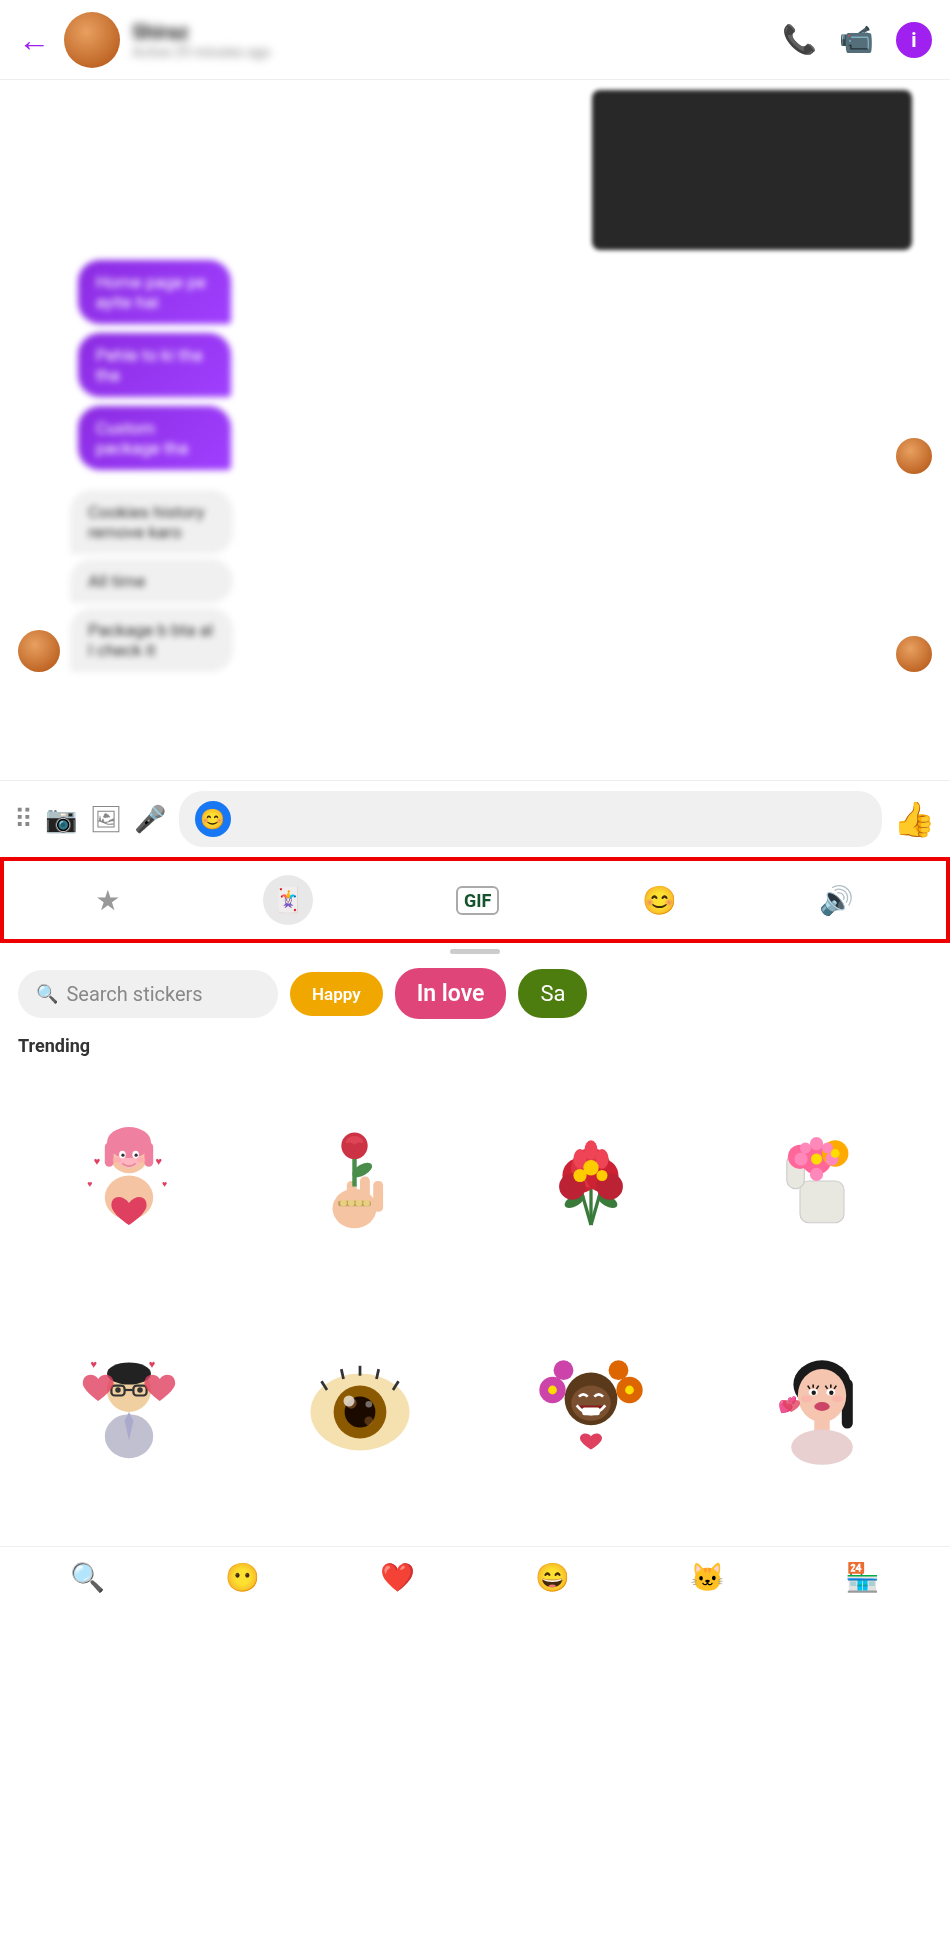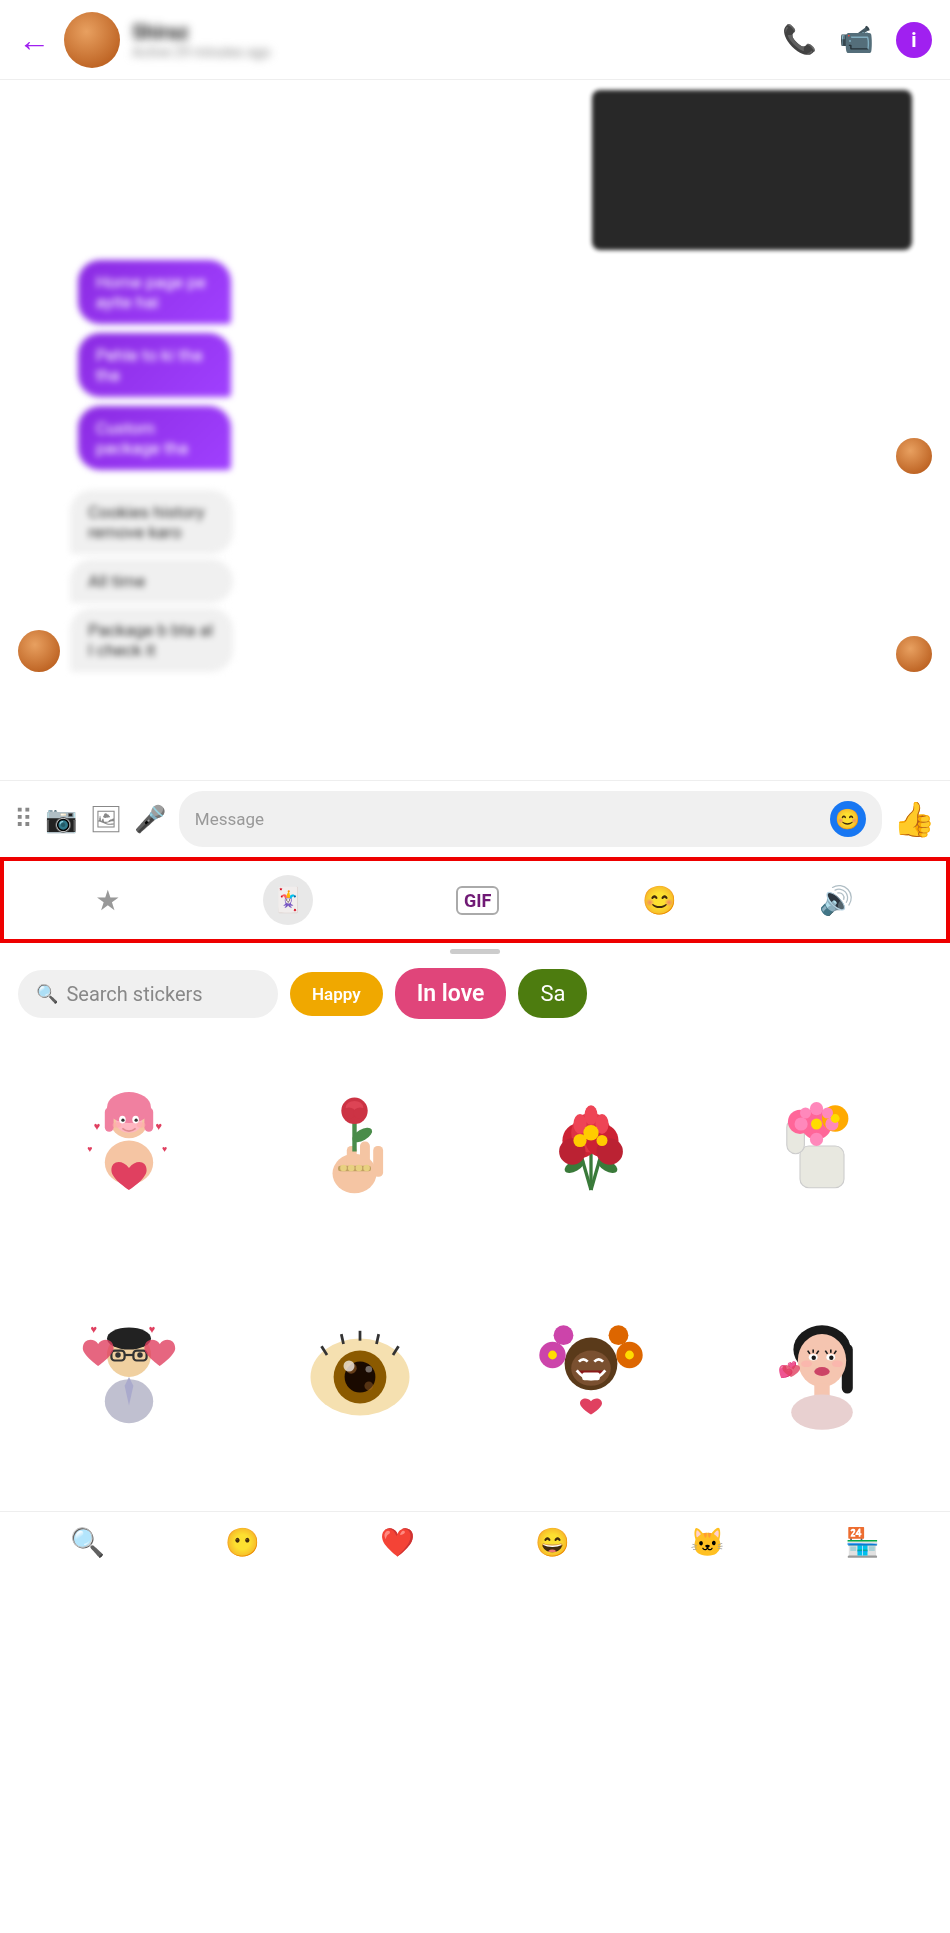--- a/index.html
+++ b/index.html
@@ -397,32 +397,31 @@
     </div>
   </div>
 </div>
 
 <div class="input-bar">
   <span class="input-icon">⠿</span>
   <span class="input-icon">📷</span>
   <span class="input-icon">🖼</span>
   <span class="input-icon">🎤</span>
   <div class="message-input">
-    <span>Message</span>
     <div class="emoji-btn">😊</div>
   </div>
   <span class="thumbs-up-btn">👍</span>
 </div>
 
 <div class="sticker-toolbar">
   <span class="toolbar-icon">★</span>
   <div class="toolbar-icon-circle">
     <span class="toolbar-sticker-icon">🃏</span>
   </div>
-  <div class="toolbar-icon" style="border:2px solid #aaa; border-radius:6px; padding:2px 6px; font-size:18px; font-weight:700; color:#701a75;">
+  <div class="toolbar-icon" style="border:2px solid #aaa; border-radius:6px; padding:2px 6px; font-size:18px; font-weight:700; color:#14532d;">
     <span>GIF</span>
   </div>
   <span class="toolbar-icon">😊</span>
   <span class="toolbar-icon">🔊</span>
 </div>
 
 <div class="drag-indicator">
   <div class="toolbar-drag-bar"></div>
 </div>
 
@@ -431,20 +430,21 @@
   <div class="sticker-search-row">
     <div class="sticker-search">
       <span class="sticker-search-icon">🔍</span>
       <span class="sticker-search-text">Search stickers</span>
     </div>
     <div class="pill-happy">Happy</div>
     <div class="pill-inlove">In love</div>
     <div class="pill-sad">Sa</div>
   </div>
 
+  <div class="trending-title">Trending</div>
 
   <div class="sticker-grid">
 
     <div class="sticker-cell">
       <svg viewBox="0 0 100 100" width="110" height="110">
 
         <circle cx="50" cy="25" r="18" fill="#f5c5a3"></circle>
         <ellipse cx="50" cy="28" rx="12" ry="10" fill="#ffb6c1"></ellipse>
 
         <ellipse cx="50" cy="15" rx="20" ry="14" fill="#f080a0"></ellipse>

